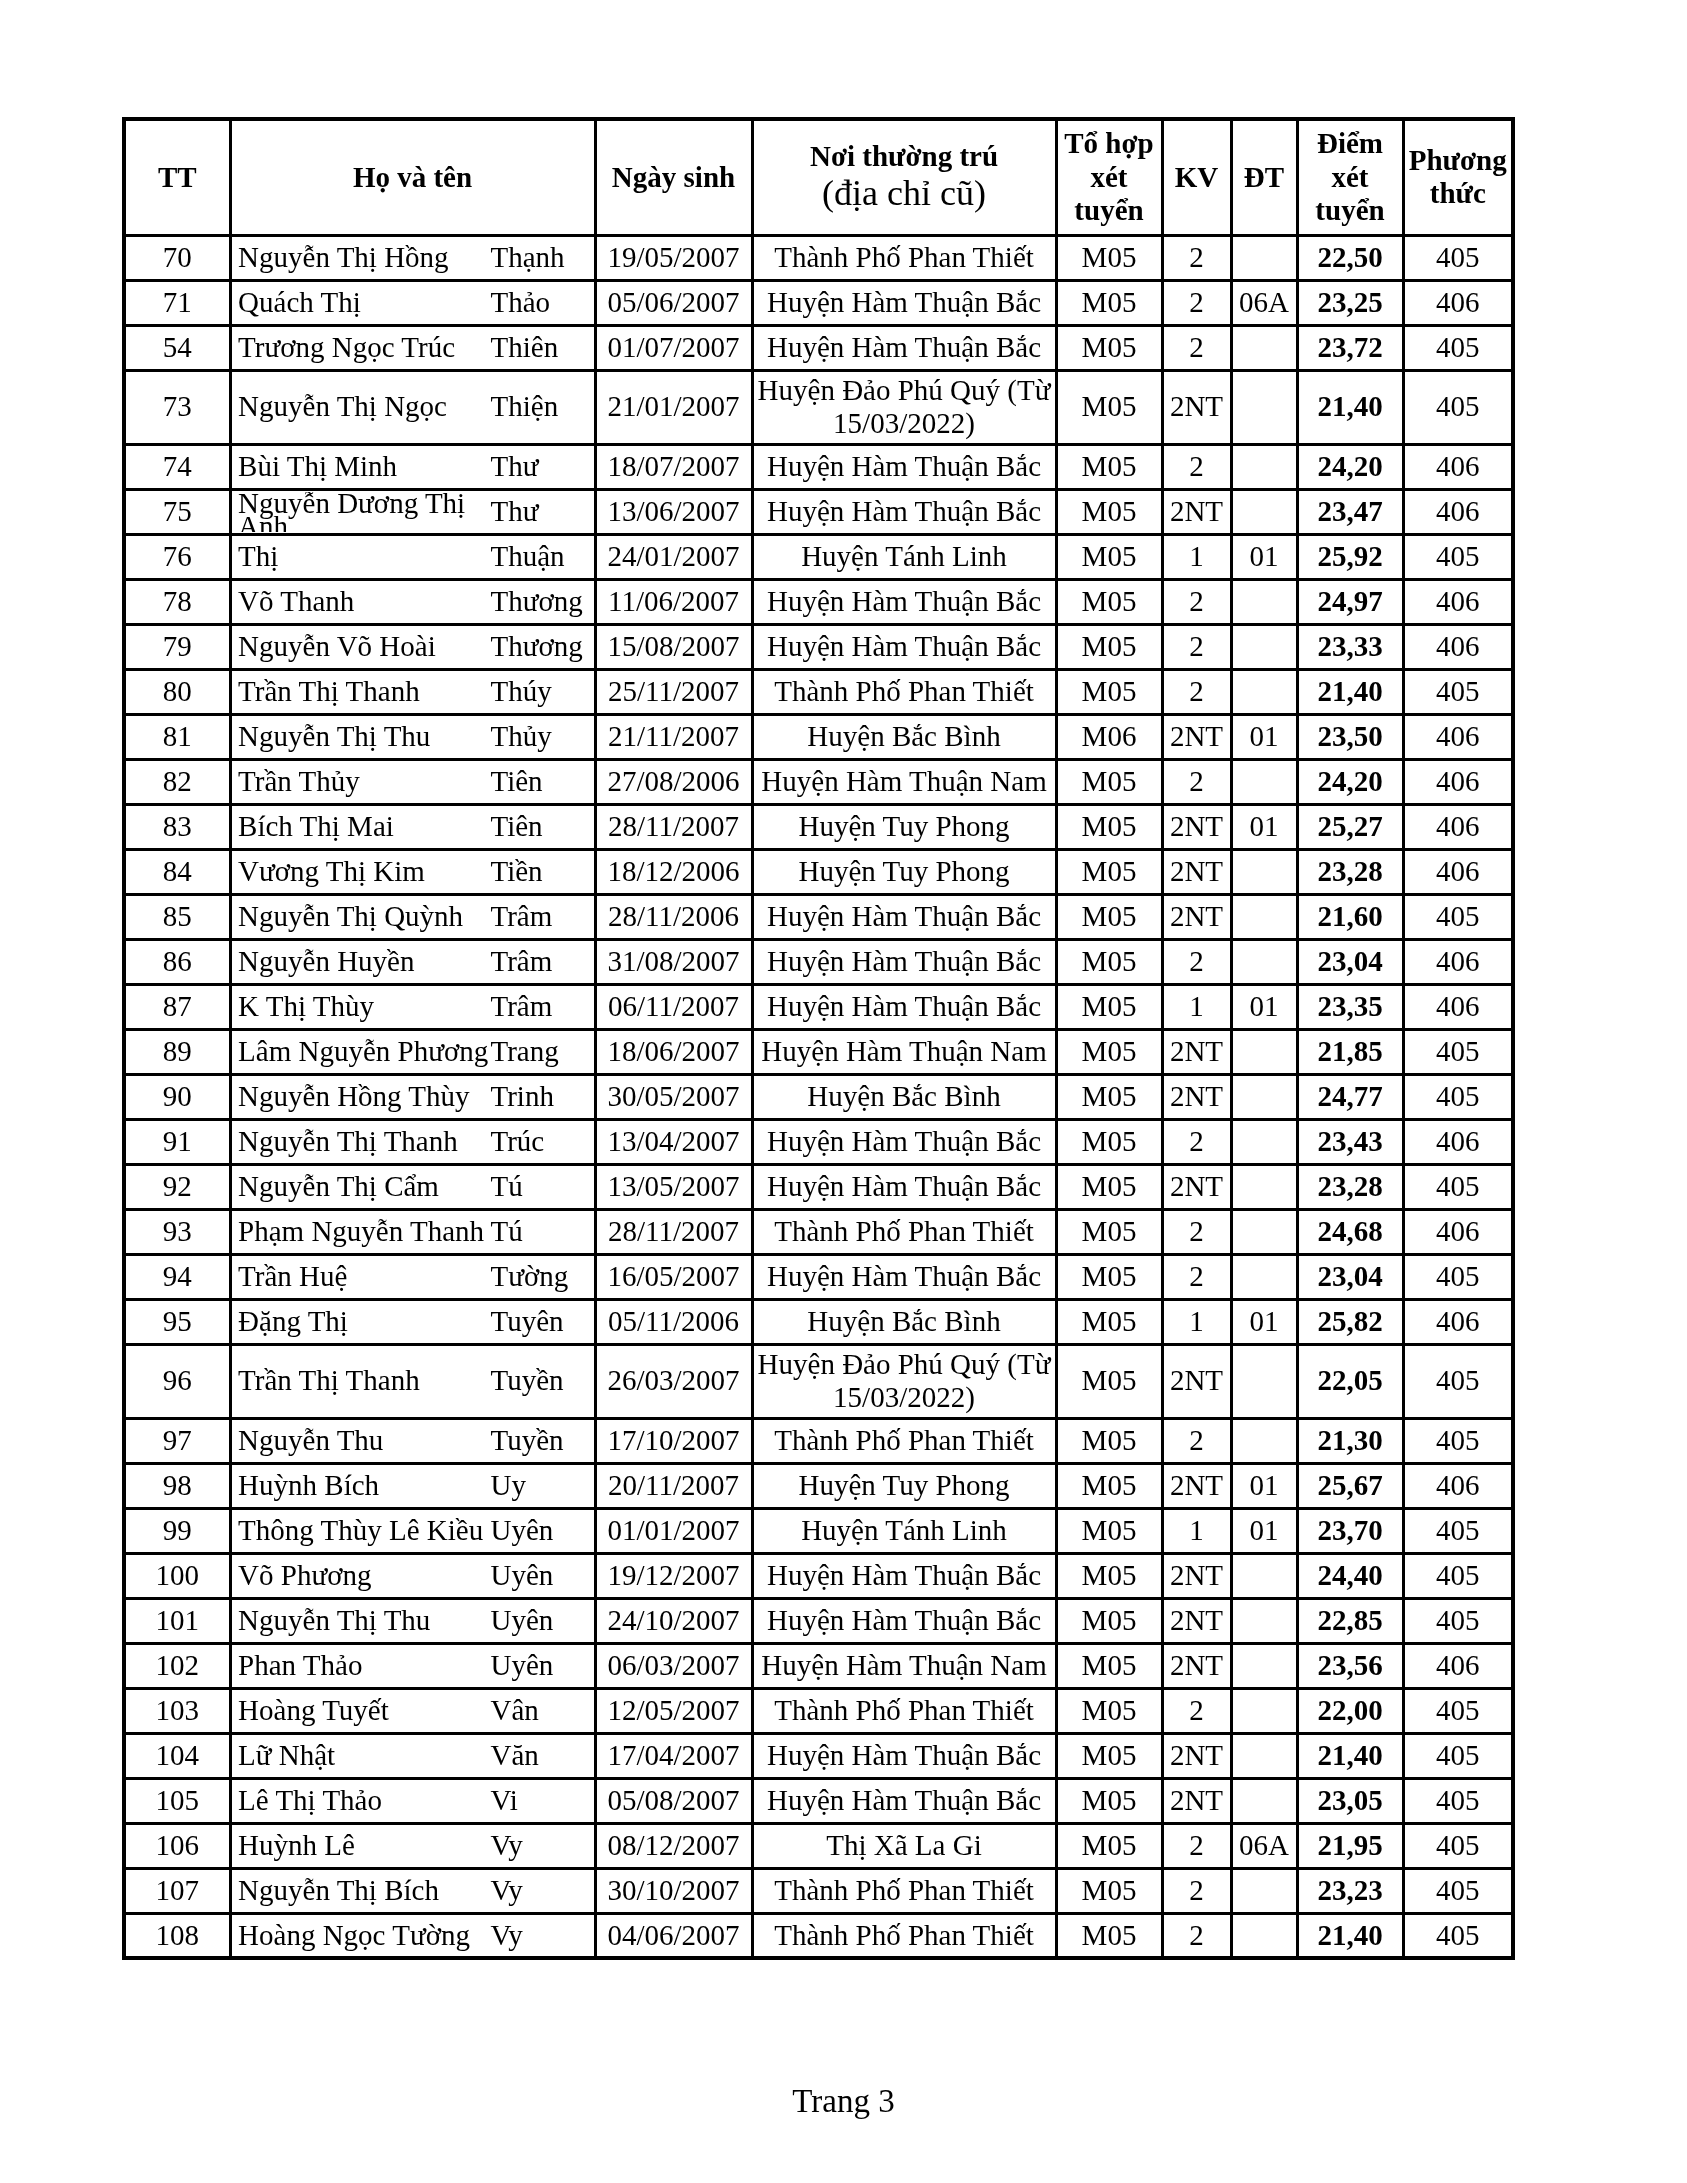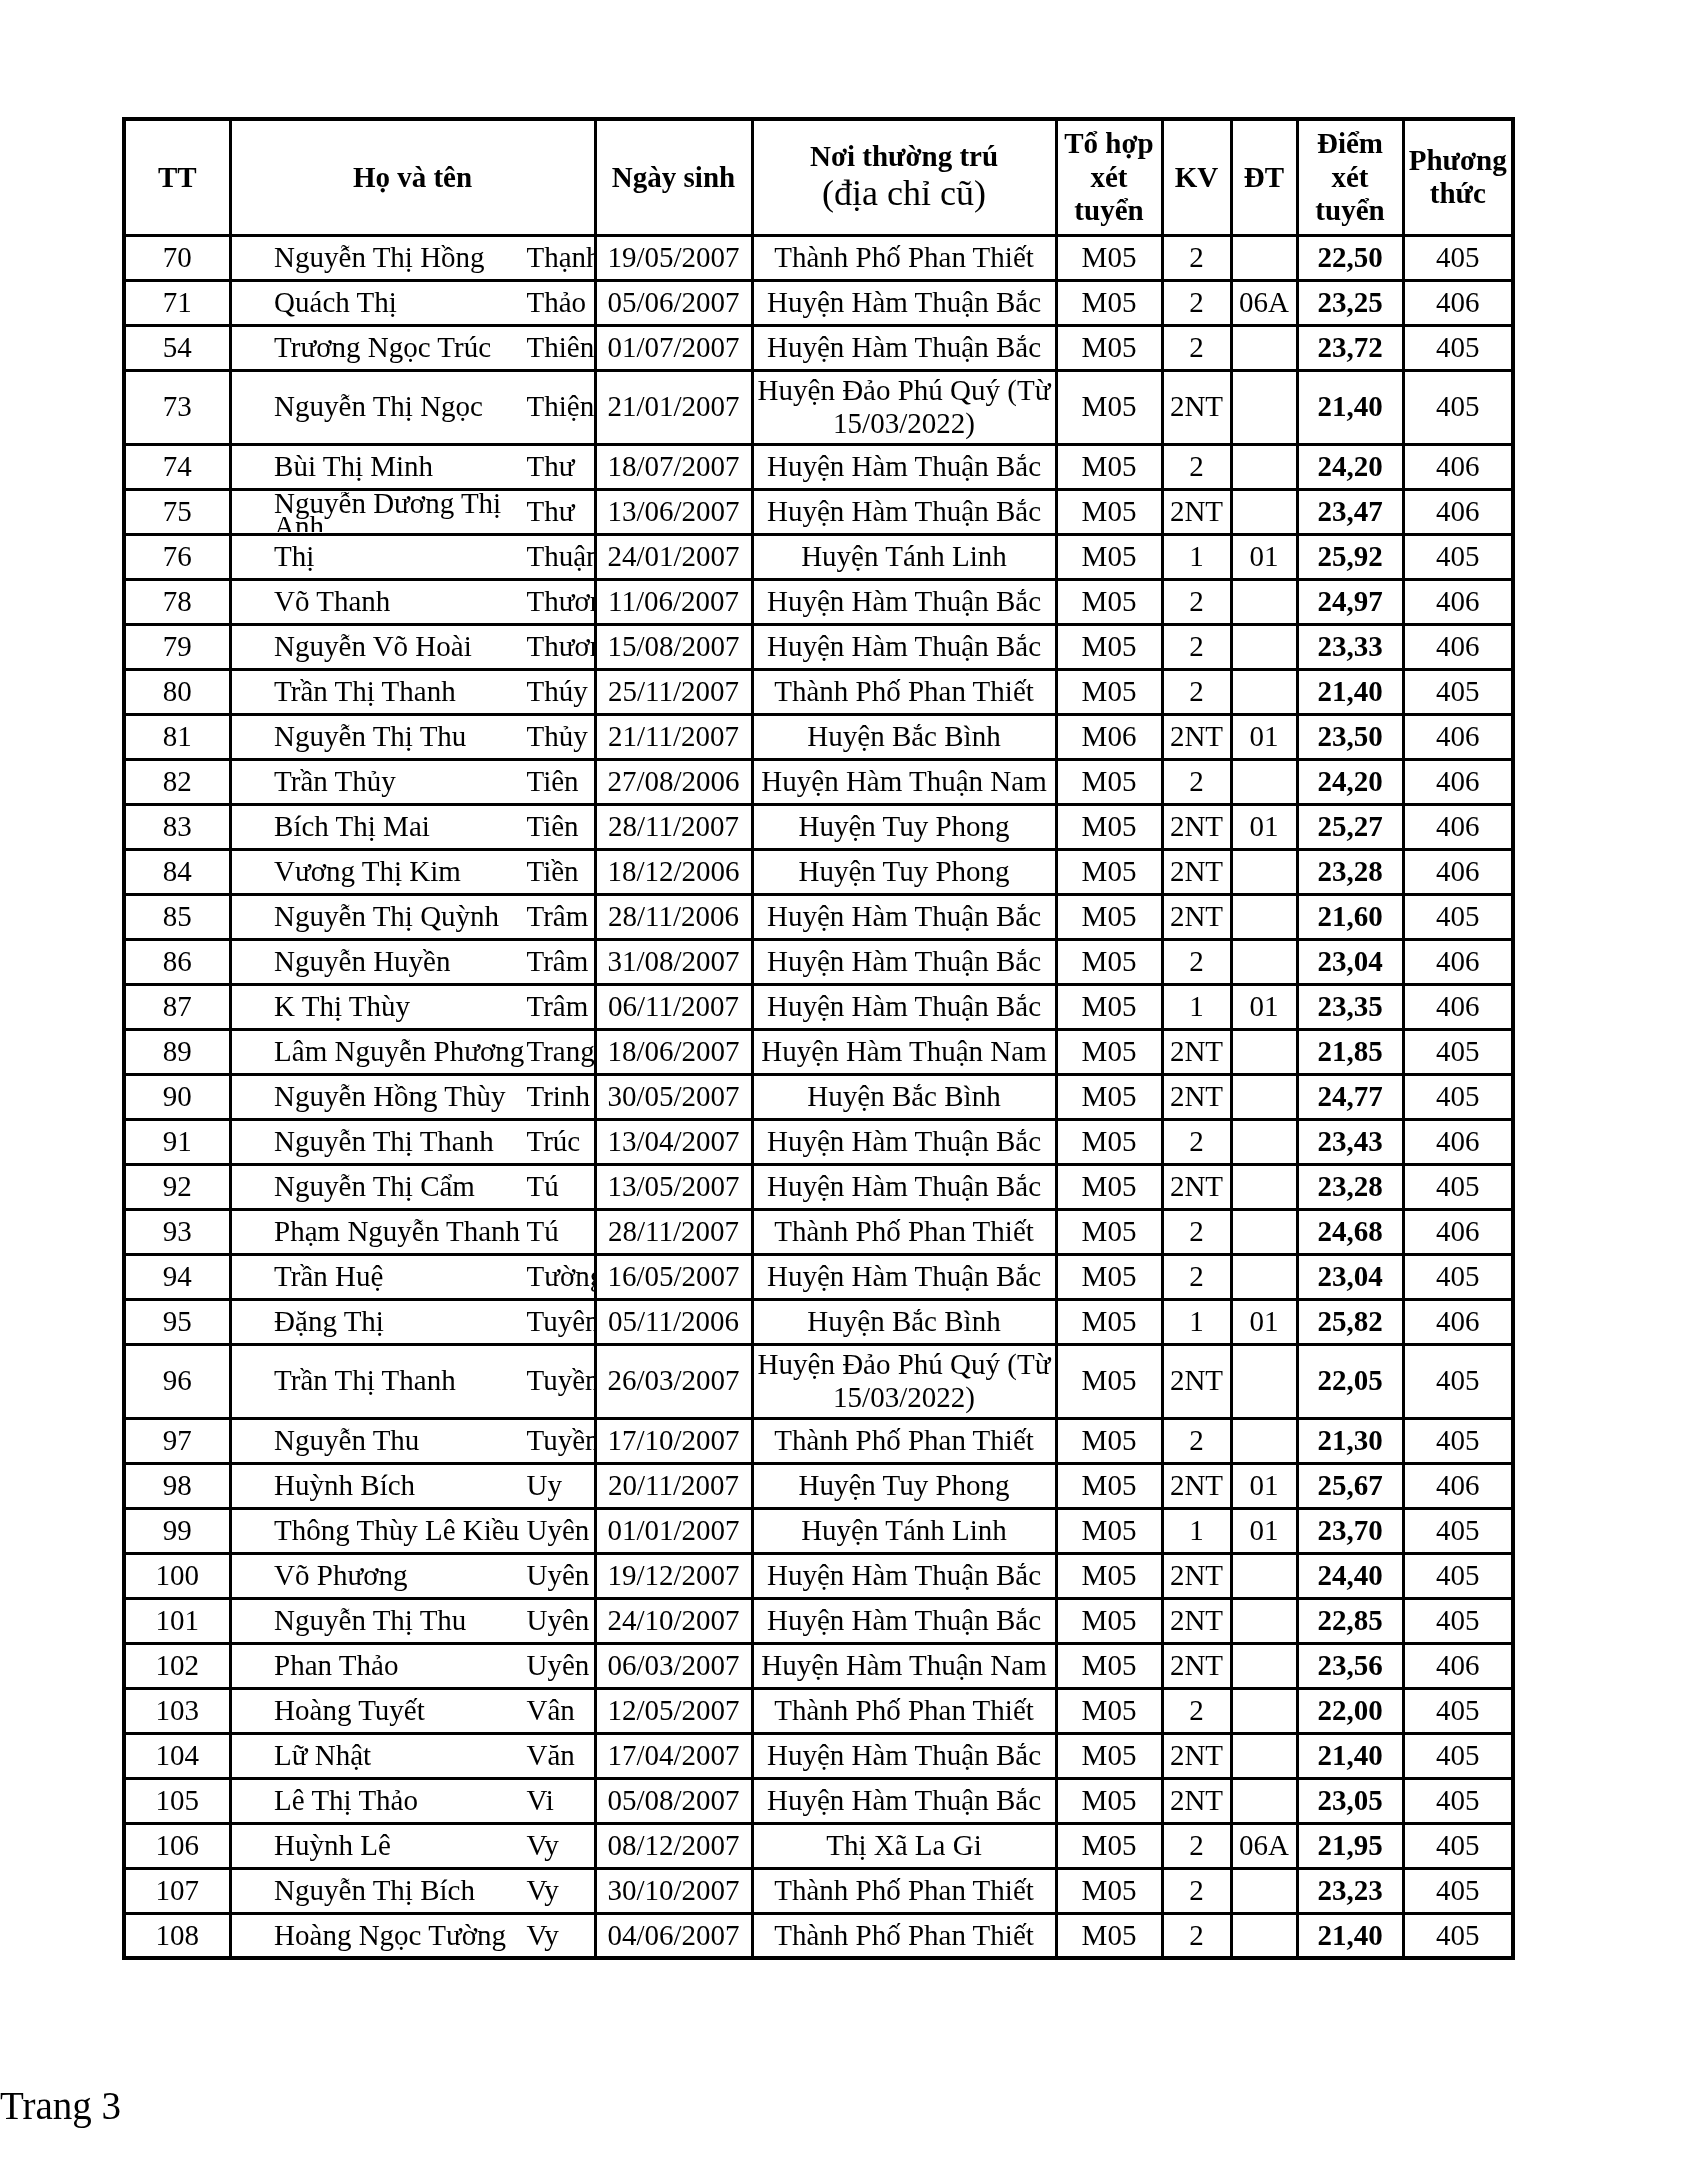--- a/index.html
+++ b/index.html
@@ -27,34 +27,35 @@
     text-align:center;
     vertical-align:middle;
     overflow:hidden;
   }
   table.roster thead tr{height:116px;}
   table.roster tbody tr{height:45px;}
   table.roster tbody tr.tall{height:74px;}
   th .h-main{font-weight:bold;display:block;font-size:29px;}
   th .h-sub{font-weight:normal;display:block;font-size:36px;}
   td.c-name{text-align:left;}
-  .name-wrap{display:flex;align-items:center;width:100%;padding:0 4px 0 6.6px;box-sizing:border-box;margin-left:36px;}
+  .name-wrap{display:flex;align-items:center;width:100%;padding:0 4px 0 6.6px;box-sizing:border-box;}
   .name-ho{flex:1 1 auto;text-align:left;}
   .name-ten{flex:0 0 99px;text-align:left;}
   tr.clipname .name-ho{
     line-height:0.80;
     max-height:40px;
     overflow:hidden;
   }
   td.c-score{font-weight:bold;}
   td.c-addr{padding:0 5.3px;}
   .footer{
     position:absolute;
     left:0;top:2083px;width:1687px;
-    font-size:39px;
+    text-align:center;
+    font-size:33px;
   }
 </style>
 </head>
 <body>
 
 <div class="page">
 
   <table class="roster">
     <colgroup>
       <col style="width:106px">

